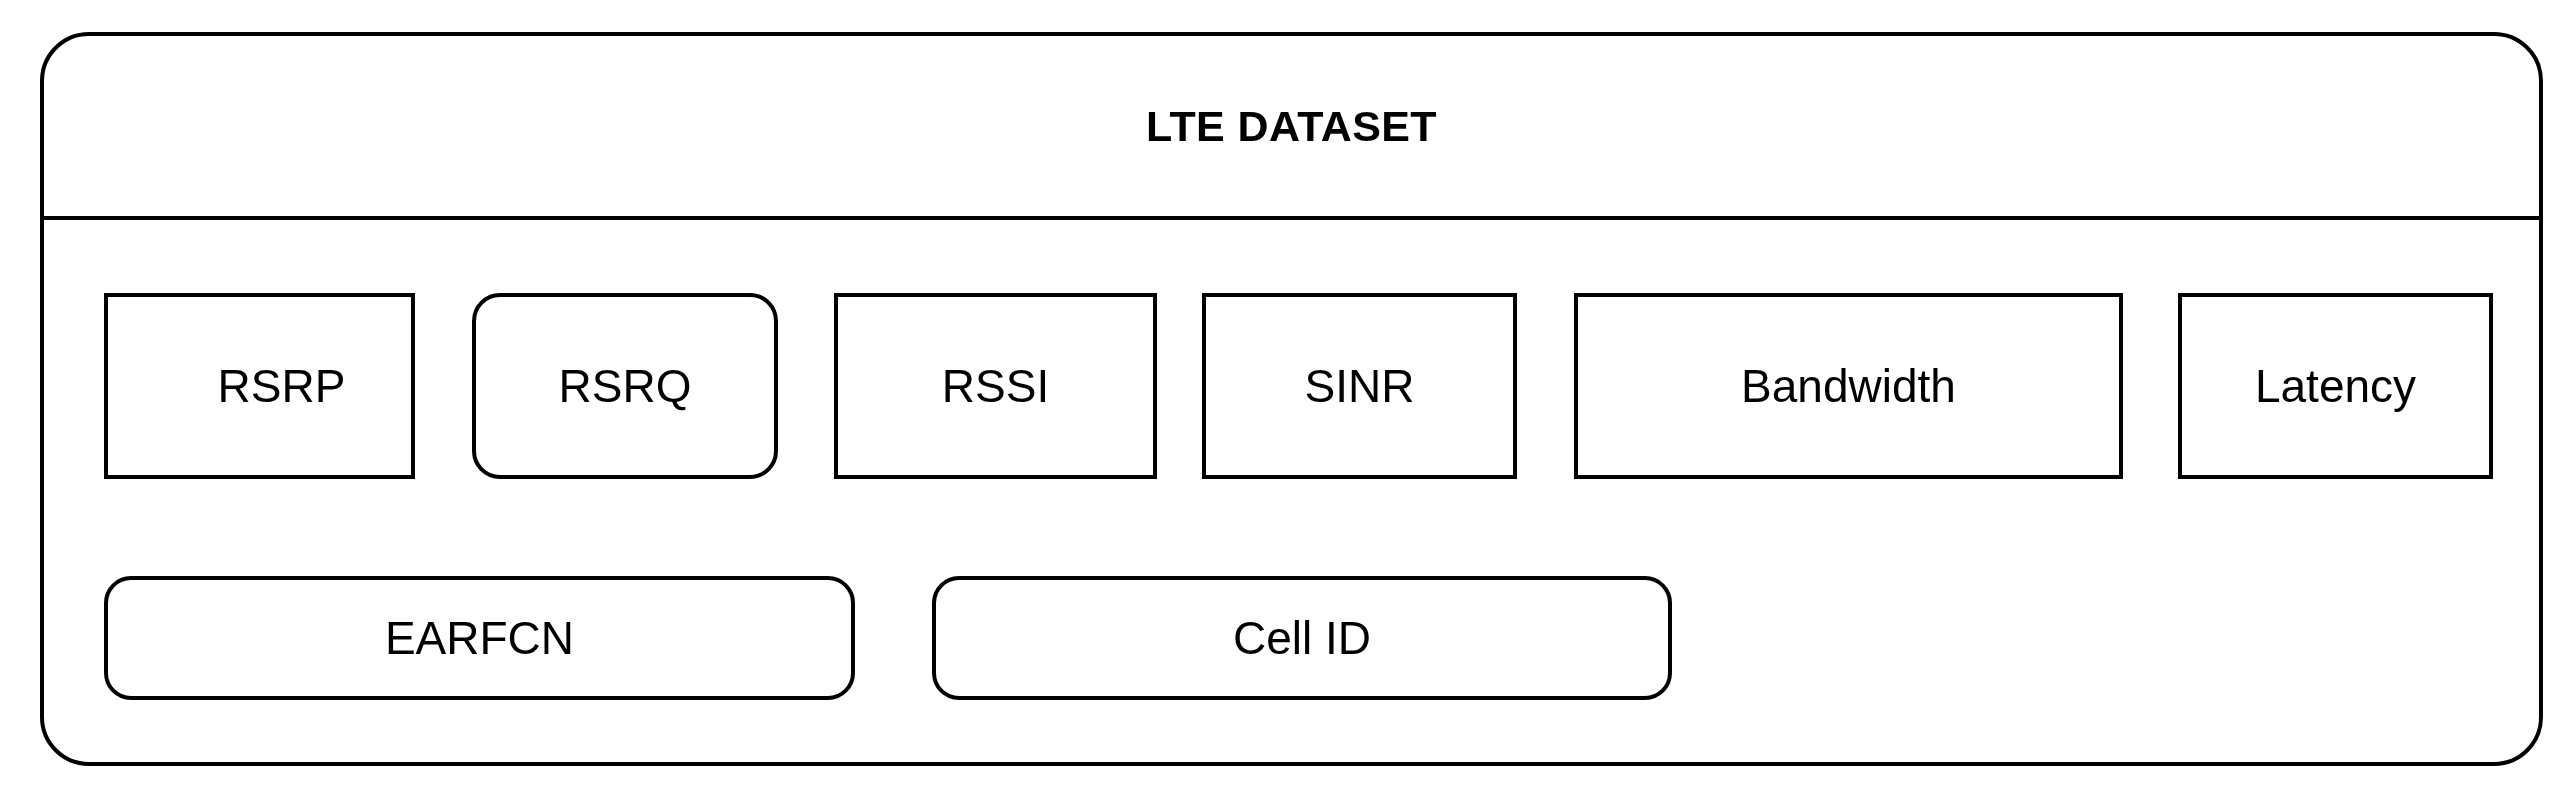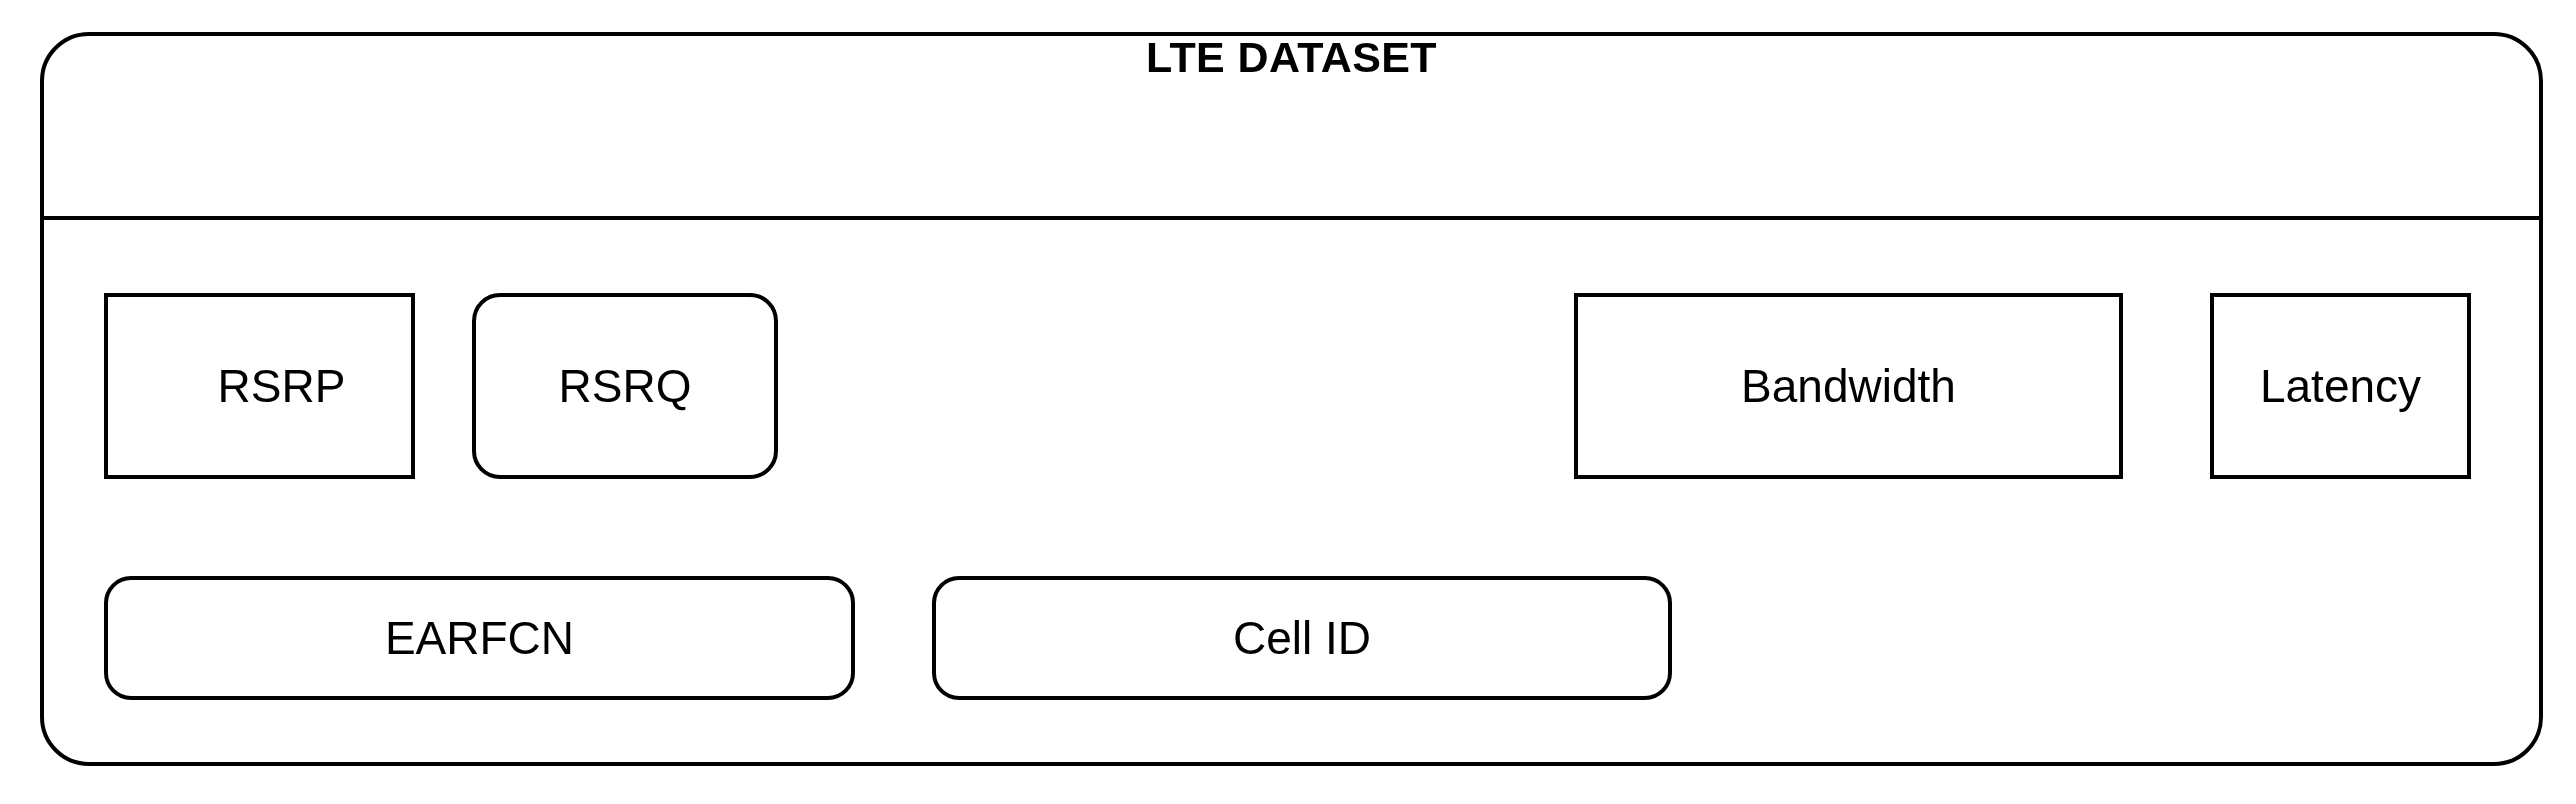--- a/index.html
+++ b/index.html
@@ -35,20 +35,21 @@
 
   
   .title-bar {
     position: absolute;
     left: 0;
     top: 0;
     width: 100%;
     height: 180px;
     box-sizing: border-box;
     display: flex;
+    align-items: center;
     justify-content: center;
   }
   .title-text {
     font-family: "Liberation Sans", sans-serif;
     font-weight: bold;
     font-size: 43px;
     letter-spacing: 0.4px;
     color: #000000;
     line-height: 1;
     white-space: nowrap;
@@ -89,21 +90,21 @@
     white-space: nowrap;
   }
 
   
   .r1 { top: 72px; height: 186px; }
   .b-rsrp      { left: 60px;   width: 311px; padding-left: 44px; }
   .b-rsrq      { left: 428px;  width: 306px; border-radius: 28px; }
   .b-rssi      { left: 790px;  width: 323px; }
   .b-sinr      { left: 1158px; width: 315px; }
   .b-bandwidth { left: 1530px; width: 549px; justify-content: center; }
-  .b-latency   { left: 2134px; width: 261px; margin-left: 32px; }
+  .b-latency   { left: 2134px; width: 315px; }
 
   
   .r2 { top: 355px; height: 124px; border-radius: 27px; }
   .b-earfcn { left: 60px;   width: 751px; }
   .b-cellid { left: 888px; width: 740px; }
   .b-cqi    { left: 1715px; width: 764px; }
 </style>
 </head>
 <body>
 
@@ -120,21 +121,27 @@
     <div class="fields-area">
 
       <div class="field-box r1 b-rsrp">
         <span class="field-label">RSRP</span>
       </div>
 
       <div class="field-box r1 b-rsrq">
         <span class="field-label">RSRQ</span>
       </div>
 
+      <div class="field-box r1 b-rssi">
+        <span class="field-label">RSSI</span>
+      </div>
 
+      <div class="field-box r1 b-sinr">
+        <span class="field-label">SINR</span>
+      </div>
 
       <div class="field-box r1 b-bandwidth">
         <span class="field-label">Bandwidth</span>
       </div>
 
       <div class="field-box r1 b-latency">
         <span class="field-label">Latency</span>
       </div>
 
       <div class="field-box r2 b-earfcn">

